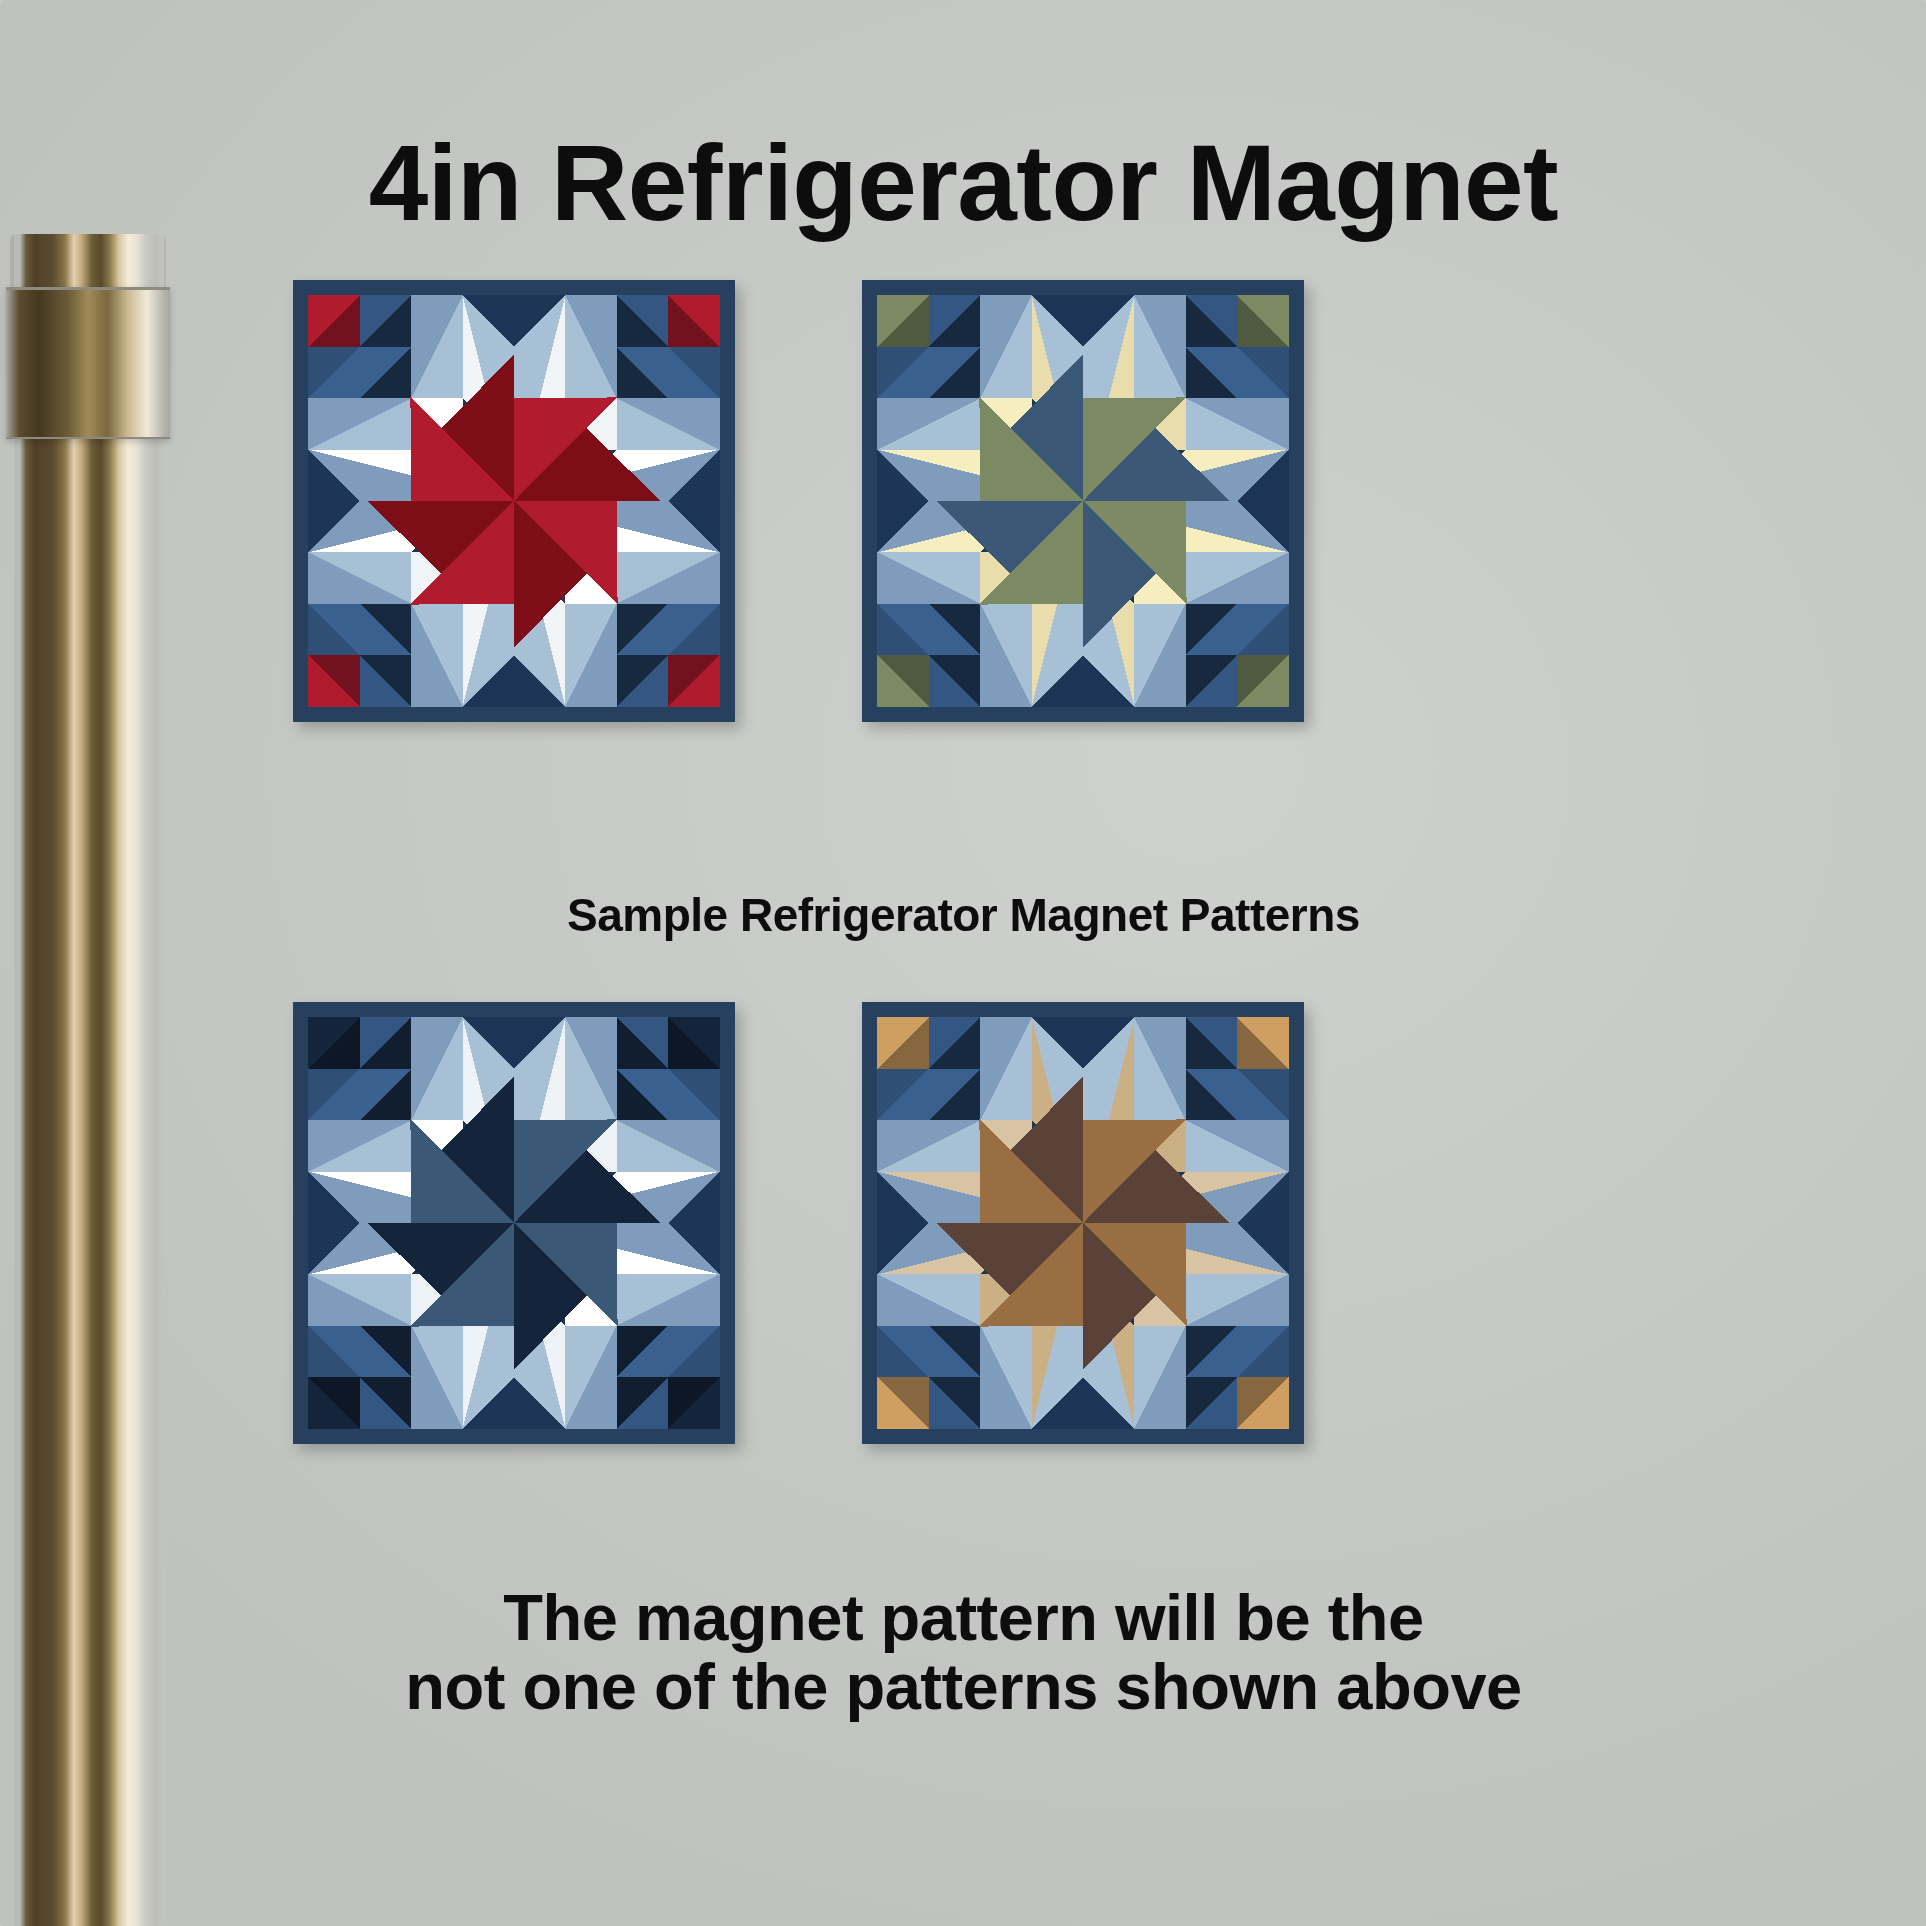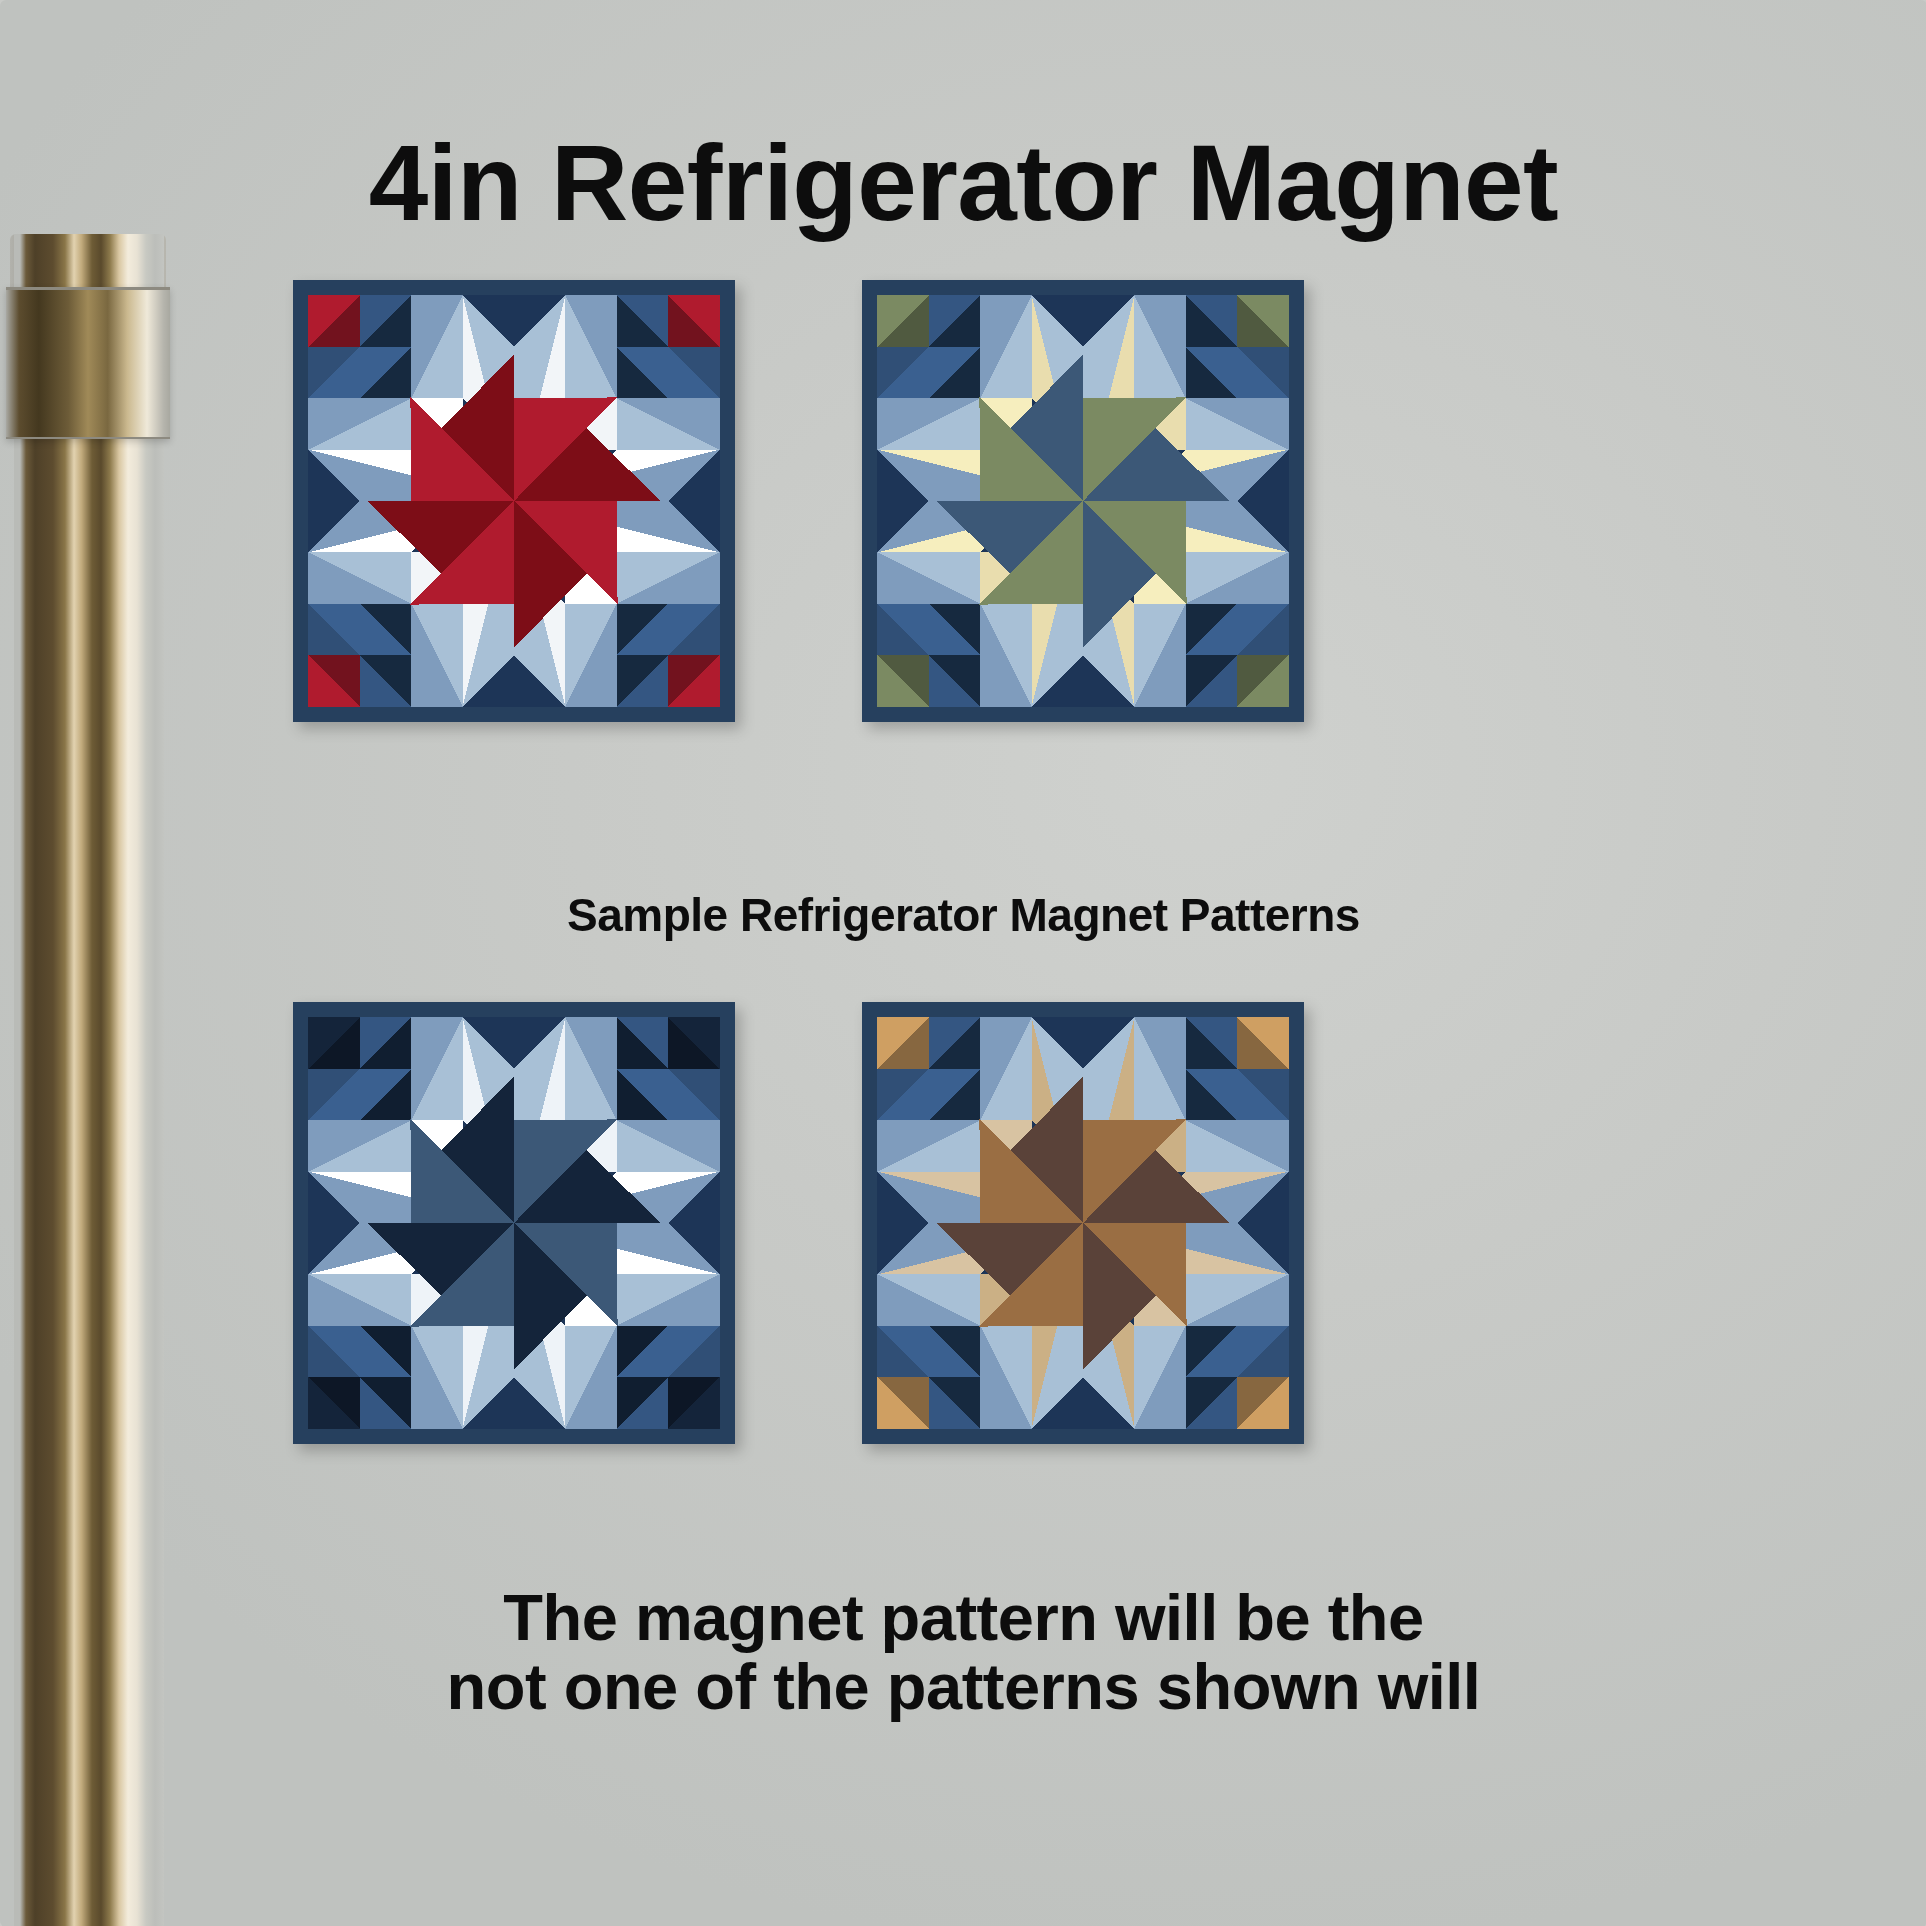--- a/index.html
+++ b/index.html
@@ -604,17 +604,17 @@
         <polygon points="6.3000,4.3000 6.3153,6.3153 5.7142,5.7142 4.3000,4.3000" fill="#9a6e43"></polygon>
         <polygon points="5.7142,5.7142 4.3000,7.1500 4.3000,6.3000 4.3000,4.3000" fill="#5a4239"></polygon>
         <polygon points="4.3000,6.3000 2.2847,6.3153 2.8858,5.7142 4.3000,4.3000" fill="#9a6e43"></polygon>
         <polygon points="2.8858,5.7142 1.4500,4.3000 2.3000,4.3000 4.3000,4.3000" fill="#5a4239"></polygon>
         <polygon points="2.3000,4.3000 2.2847,2.2847 2.8858,2.8858 4.3000,4.3000" fill="#9a6e43"></polygon>
       </svg>
     </div>
 
   <div class="txt" id="footer">
     <div>The magnet pattern will be the</div>
-    <div>not one of the patterns shown will</div>
+    <div>not one of the patterns shown above</div>
   </div>
 
 </div>
 
 
 </body></html>

